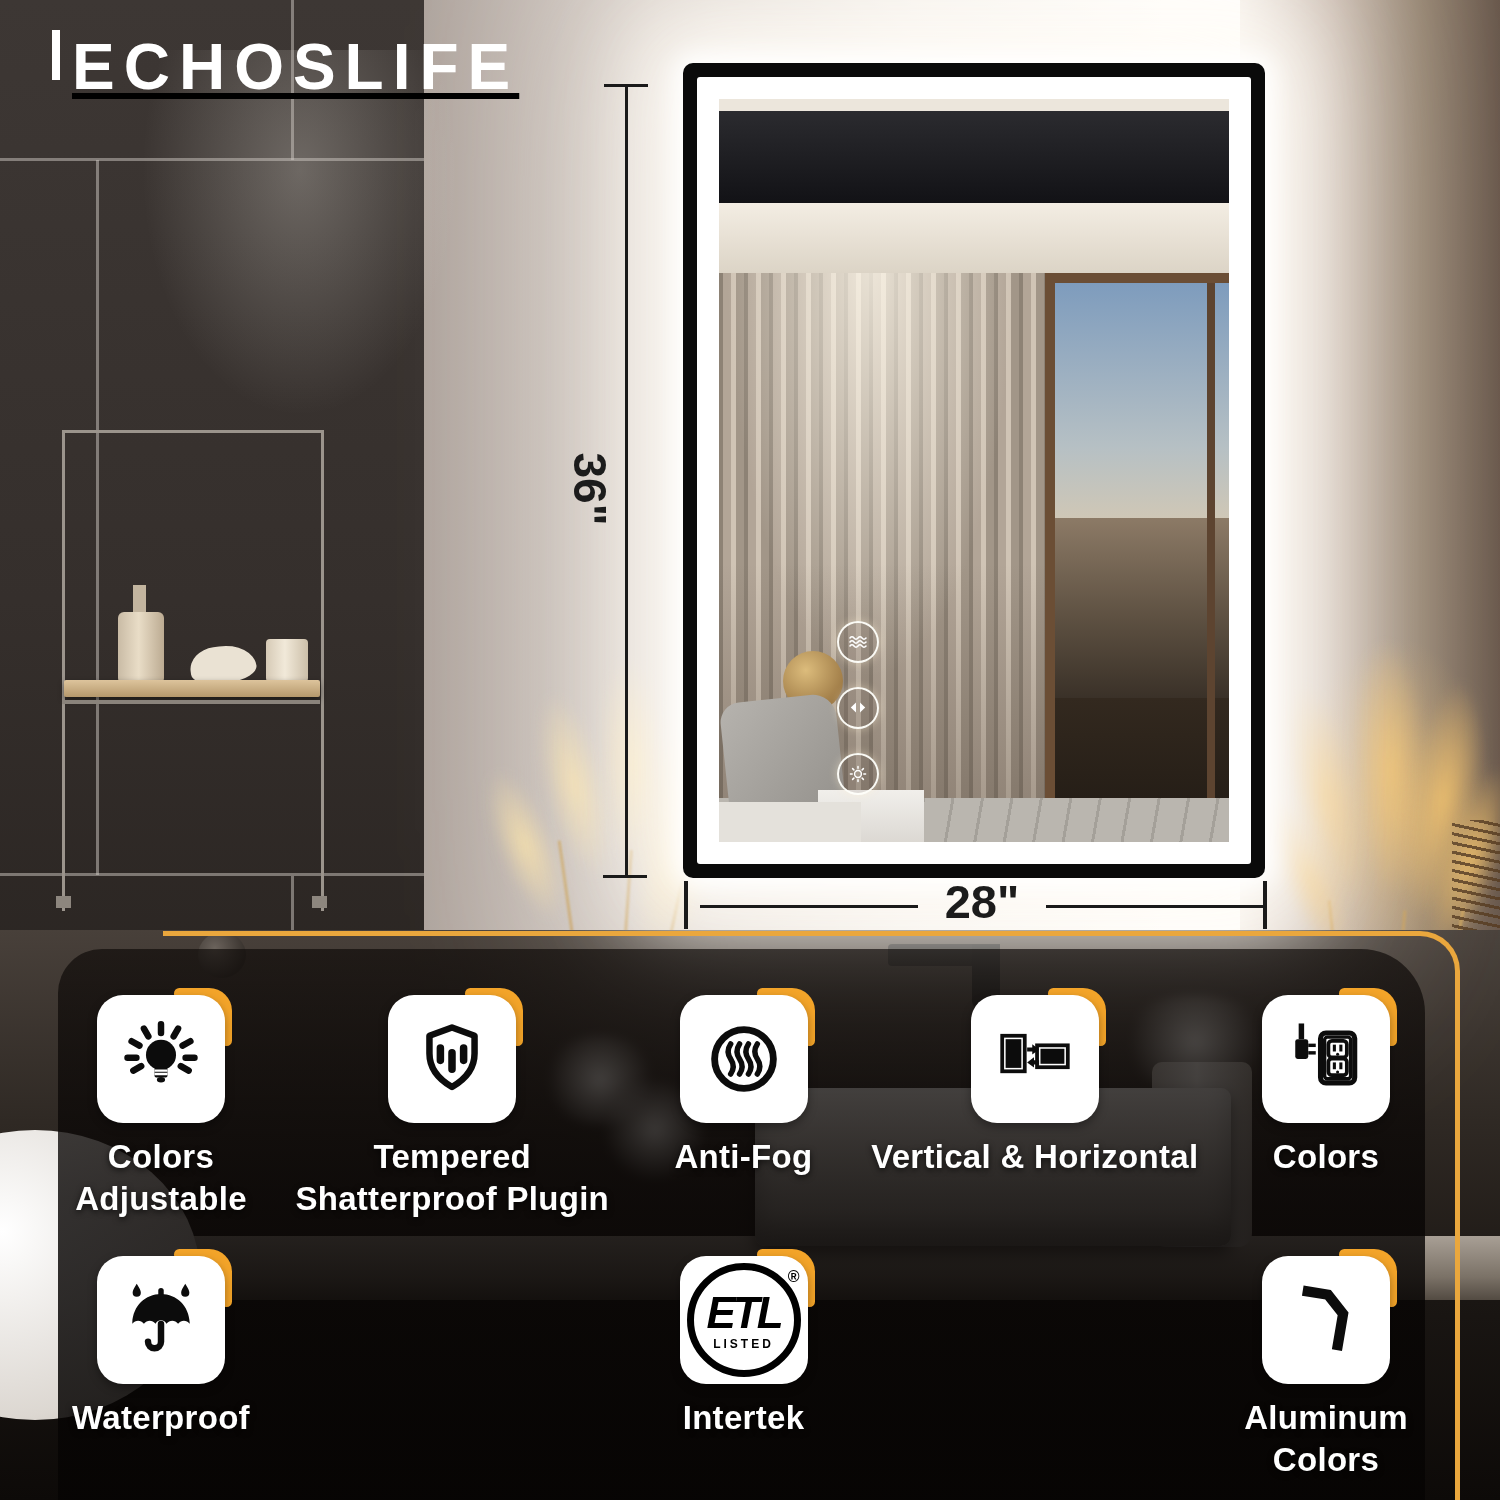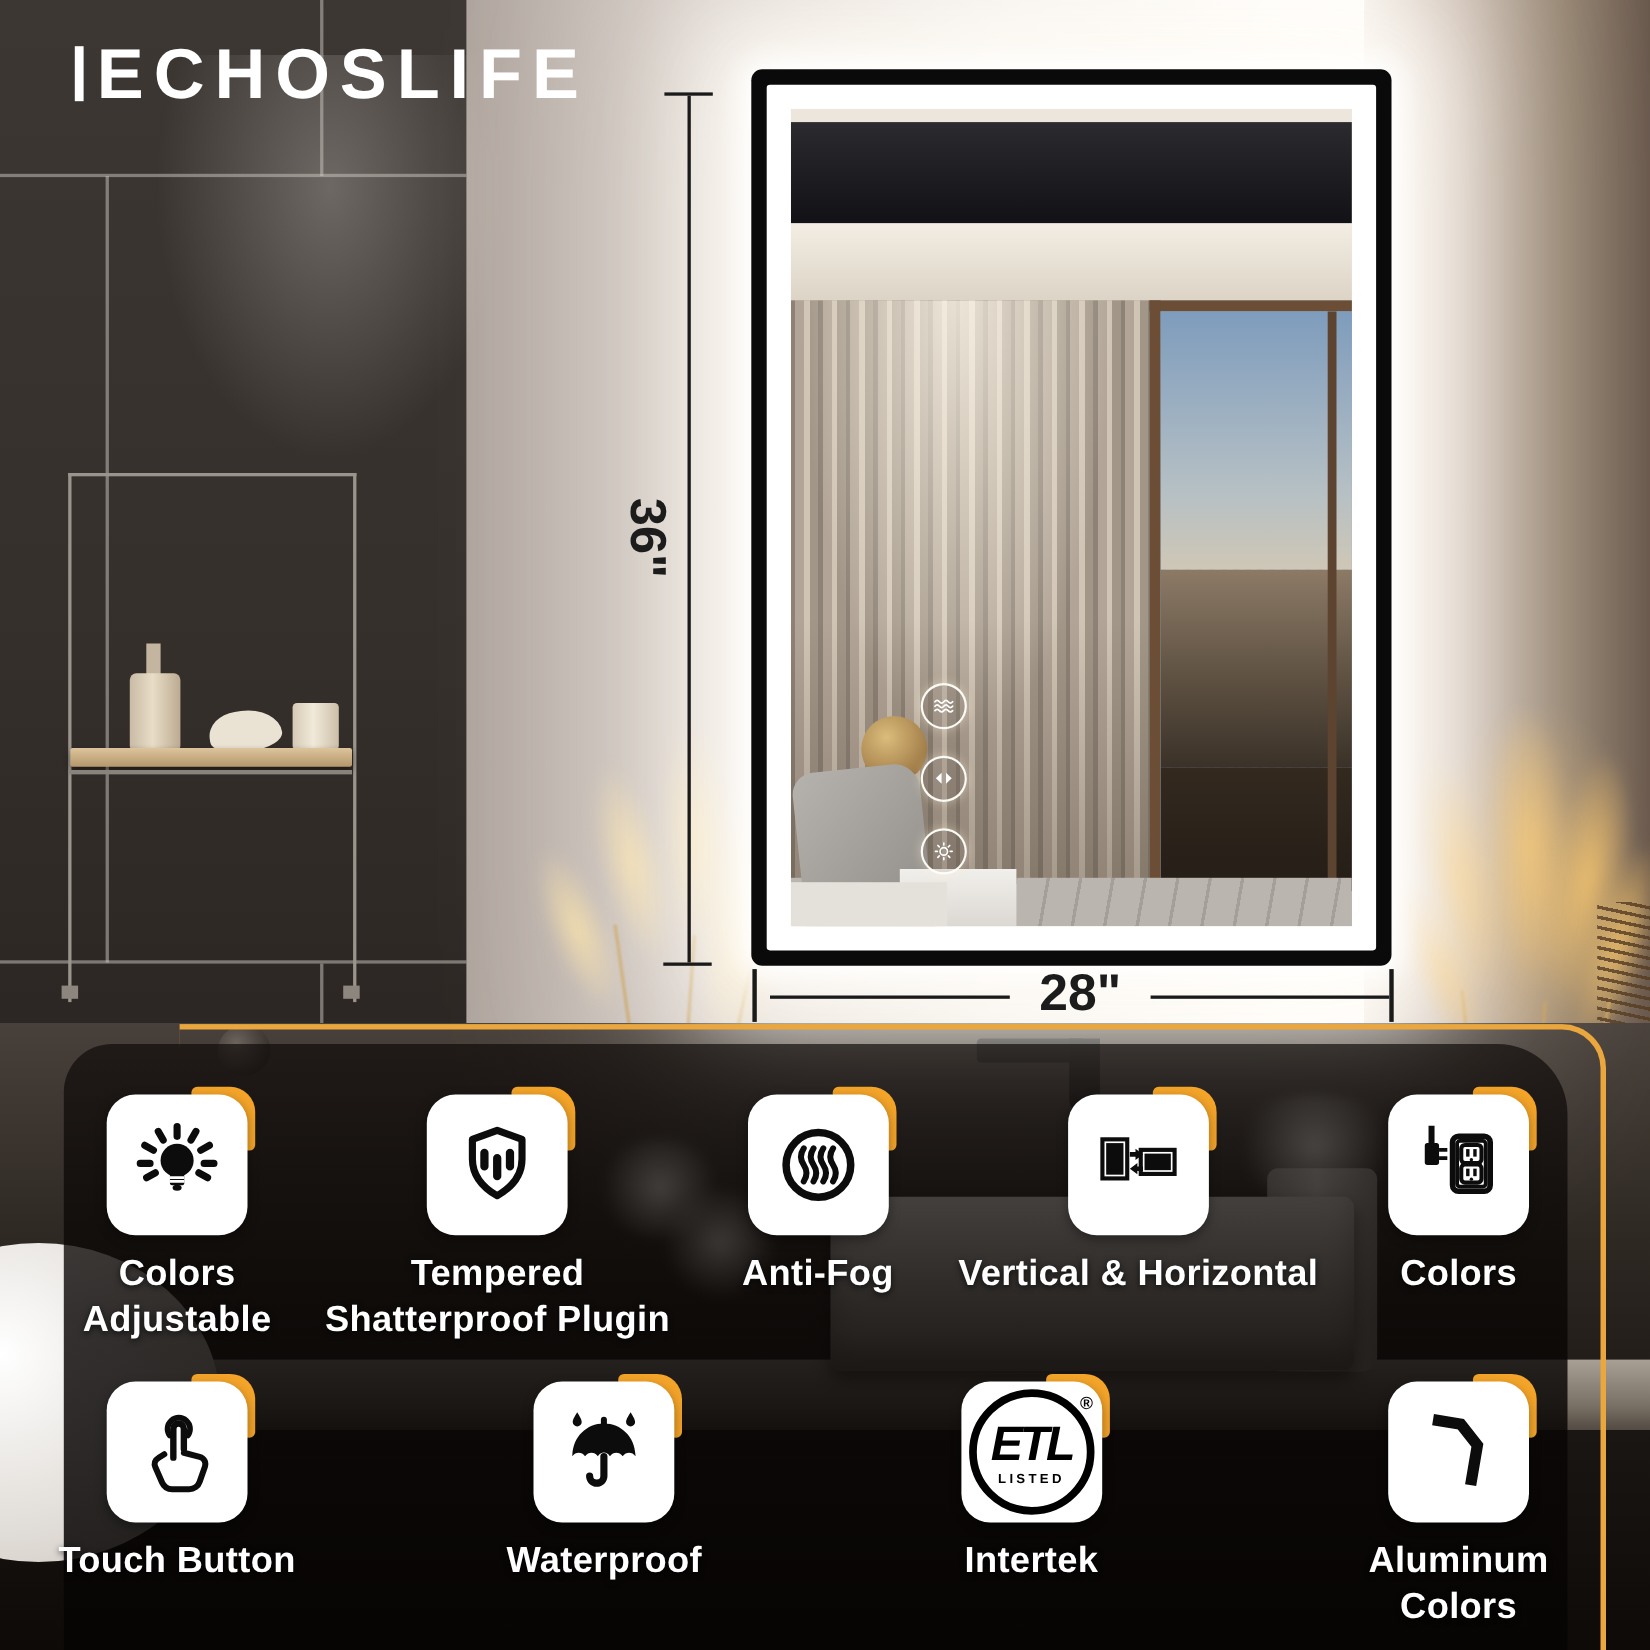--- a/index.html
+++ b/index.html
@@ -124,21 +124,21 @@
   .flabel{margin-top:13px;width:340px;text-align:center;white-space:pre-line;
     font-size:33px;font-weight:700;color:#fff;line-height:1.27;letter-spacing:.3px;
     text-shadow:0 2px 6px rgba(0,0,0,.7);}
   .etl-badge{position:relative;width:100px;height:100px;border:7px solid #000;border-radius:50%;
     display:flex;flex-direction:column;align-items:center;justify-content:center;color:#000;}
   .etl-text{font-size:44px;font-weight:800;font-style:italic;letter-spacing:-3px;line-height:1;margin-top:2px;}
   .etl-listed{font-size:12px;font-weight:700;letter-spacing:3px;margin-top:2px;}
   .etl-reg{position:absolute;top:-2px;right:-6px;font-size:16px;font-weight:700;}
 
   
-  .logo{left:68px;top:30px;display:flex;align-items:center;z-index:80;}
+  .logo{left:52px;top:30px;display:flex;align-items:flex-start;z-index:80;text-decoration:underline;}
   .logo-bar{width:8px;height:50px;background:#fff;margin-right:12px;}
   .logo-text{color:#fff;font-size:64px;font-weight:800;letter-spacing:9px;}
 </style>
 </head>
 <body>
 
 <div class="stage">
 
   <div class="abs wall-mid"></div>
   <div class="abs wall-right"></div>
@@ -344,33 +344,20 @@
             <circle cx="15.4" cy="15.8" r="0.45" fill="#0c0c0c"></circle>
           </svg>
         </div>
       </div>
       <div class="flabel">Colors</div>
     </div>
   </div>
 
   <div class="frow frow2">
 
-    <div class="feature">
-      <div class="tile">
-          <div class="corner"></div>
-        <div class="face">
-          <svg width="82" height="82" viewBox="0 0 24 24" fill="none" stroke="#0c0c0c" stroke-linecap="round" stroke-linejoin="round">
-            <path d="M10 7.6a3 3 0 1 1 4.9 0" stroke-width="1.5"></path>
-            <path d="M11 13.5V5.8a1.4 1.4 0 0 1 2.8 0v5.4" stroke-width="1.7"></path>
-            <path d="M8.6 12.6l-1.6 1c-.9.5-1.2 1.5-.8 2.4l1.8 4.1c.5 1.1 1.5 1.8 2.7 1.8h4.5c1.3 0 2.4-.8 2.8-2l1.4-4c.4-1.1-.2-2.3-1.4-2.6l-4.2-1.1" stroke-width="1.6"></path>
-          </svg>
-        </div>
-      </div>
-      <div class="flabel">Touch Button</div>
-    </div>
 
 
     <div class="feature">
       <div class="tile">
           <div class="corner"></div>
         <div class="face">
           <svg width="82" height="82" viewBox="0 0 24 24">
             <path d="M12 3.4v1.2" stroke="#0c0c0c" stroke-width="1.6" stroke-linecap="round"></path>
             <path d="M12 4.4c-4.6 0-8.2 3.5-8.4 8.4v.3c.9-1.2 2.5-1.2 3.4 0 .9-1.2 2.5-1.2 3.4 0 .4-.7 1-1 1.6-1s1.2.3 1.6 1c.9-1.2 2.5-1.2 3.4 0 .9-1.2 2.5-1.2 3.4 0v-.3C20.2 7.9 16.6 4.4 12 4.4z" fill="#0c0c0c"></path>
             <path d="M12 13.2v5.2a1.9 1.9 0 0 1-3.8 0" fill="none" stroke="#0c0c0c" stroke-width="1.9" stroke-linecap="round"></path>

